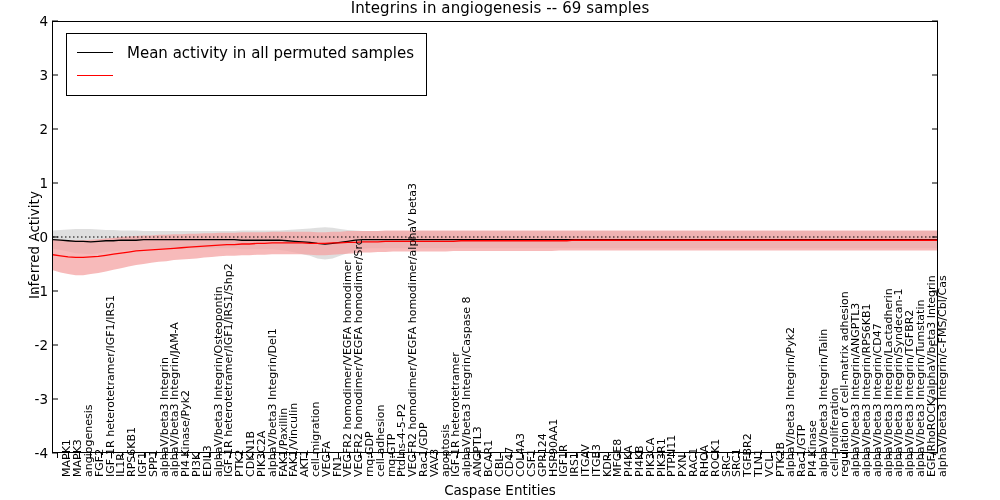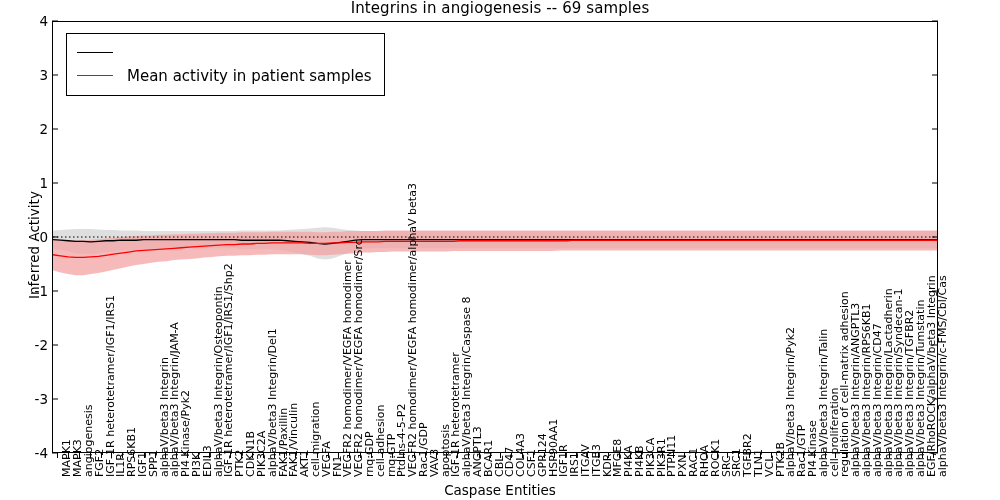--- a/index.html
+++ b/index.html
@@ -284,20 +284,20 @@
       <div class="xtick" style="left: 889.378px;"></div>
       <div class="xtick" style="left: 900.183px;"></div>
       <div class="xtick" style="left: 910.988px;"></div>
       <div class="xtick" style="left: 921.793px;"></div>
       <div class="xtick" style="left: 932.598px;"></div>
     </div>
 
   <div class="legend">
     <div class="legend-row">
       <span class="legend-swatch black"></span>
+      <span class="legend-text">Mean activity in all permuted samples</span>
     </div>
     <div class="legend-row">
       <span class="legend-swatch red"></span>
-      <span class="legend-text">Mean activity in patient samples</span>
     </div>
   </div>
 
 </div>
 
 </body></html>

